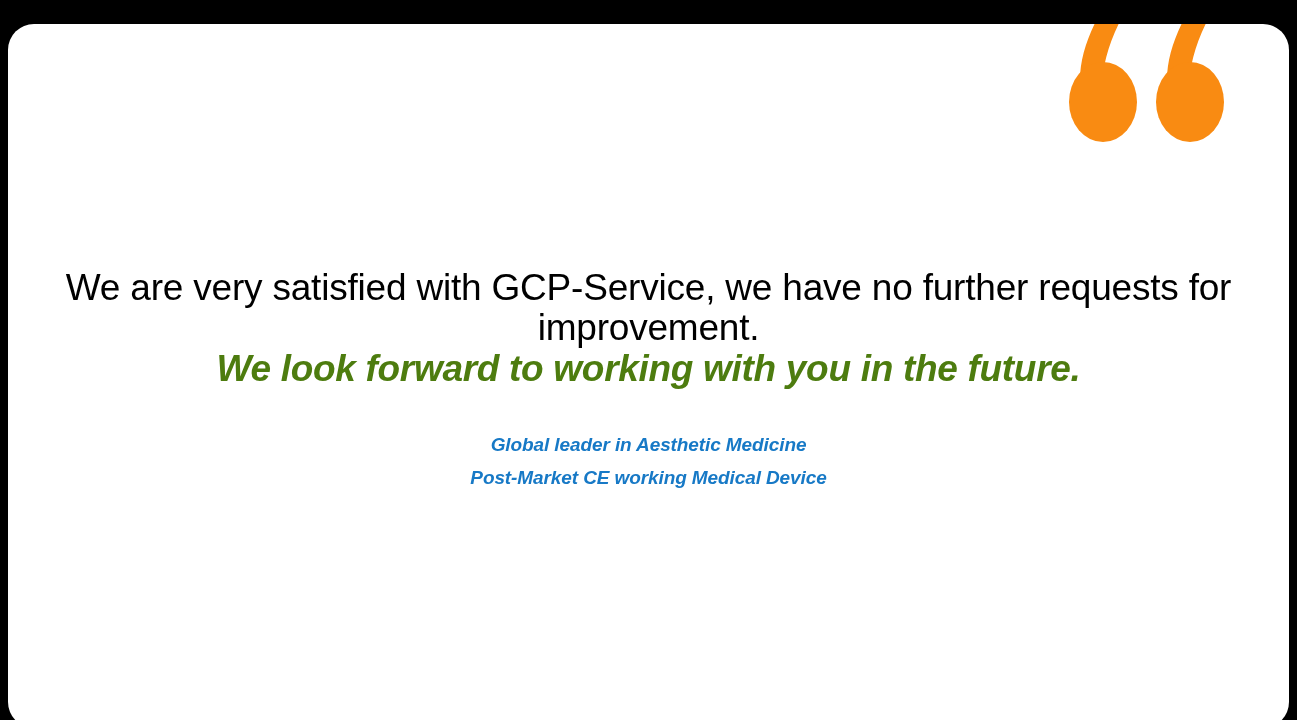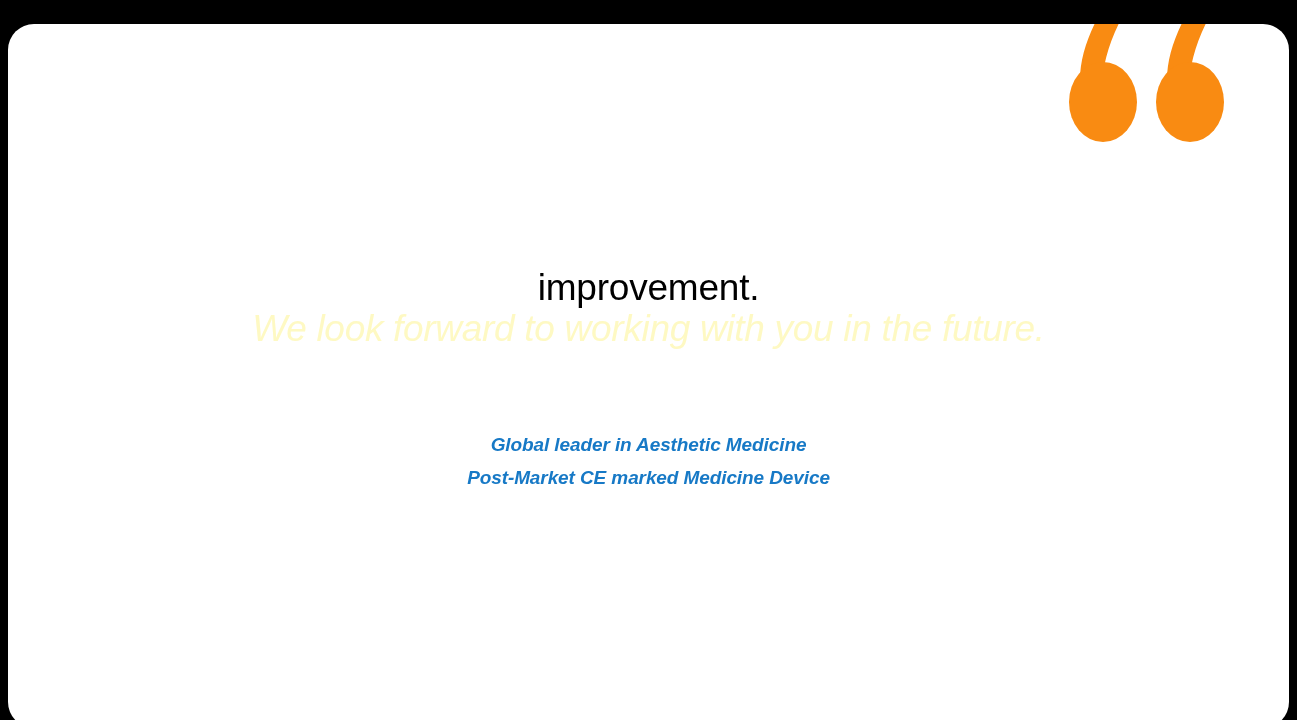--- a/index.html
+++ b/index.html
@@ -72,22 +72,22 @@
     line-height: 40px;
     color: #000000;
     font-weight: 400;
     letter-spacing: -0.2px;
     white-space: pre-wrap;
   }
 
   .quote-line-emphasis {
     font-size: 37px;
     line-height: 40px;
-    color: #fef9c3;
-    font-weight: 400;
+    color: #4d7c0f;
+    font-weight: 700;
     font-style: italic;
     letter-spacing: -0.3px;
     margin-top: 1px;
   }
 
   .attribution {
     position: absolute;
     left: 64px;
     top: 428px;
     width: 1169px;
@@ -121,24 +121,25 @@
           <ellipse cx="142" cy="94" rx="34" ry="40"></ellipse>
         </g>
       </svg>
     </div>
 
   </div>
 
   <div class="content">
 
     <div class="quote-block">
+      <div class="quote-line">We are very satisfied with GCP-Service, we have no further requests for</div>
       <div class="quote-line">improvement.</div>
       <div class="quote-line-emphasis">We look forward to working with you in the future.</div>
     </div>
 
     <div class="attribution">
       <div class="attribution-line">Global leader in Aesthetic Medicine</div>
-      <div class="attribution-line">Post-Market CE marked Medicine Device</div>
+      <div class="attribution-line">Post-Market CE working Medical Device</div>
     </div>
 
   </div>
 
 </div>
 
 </body></html>

